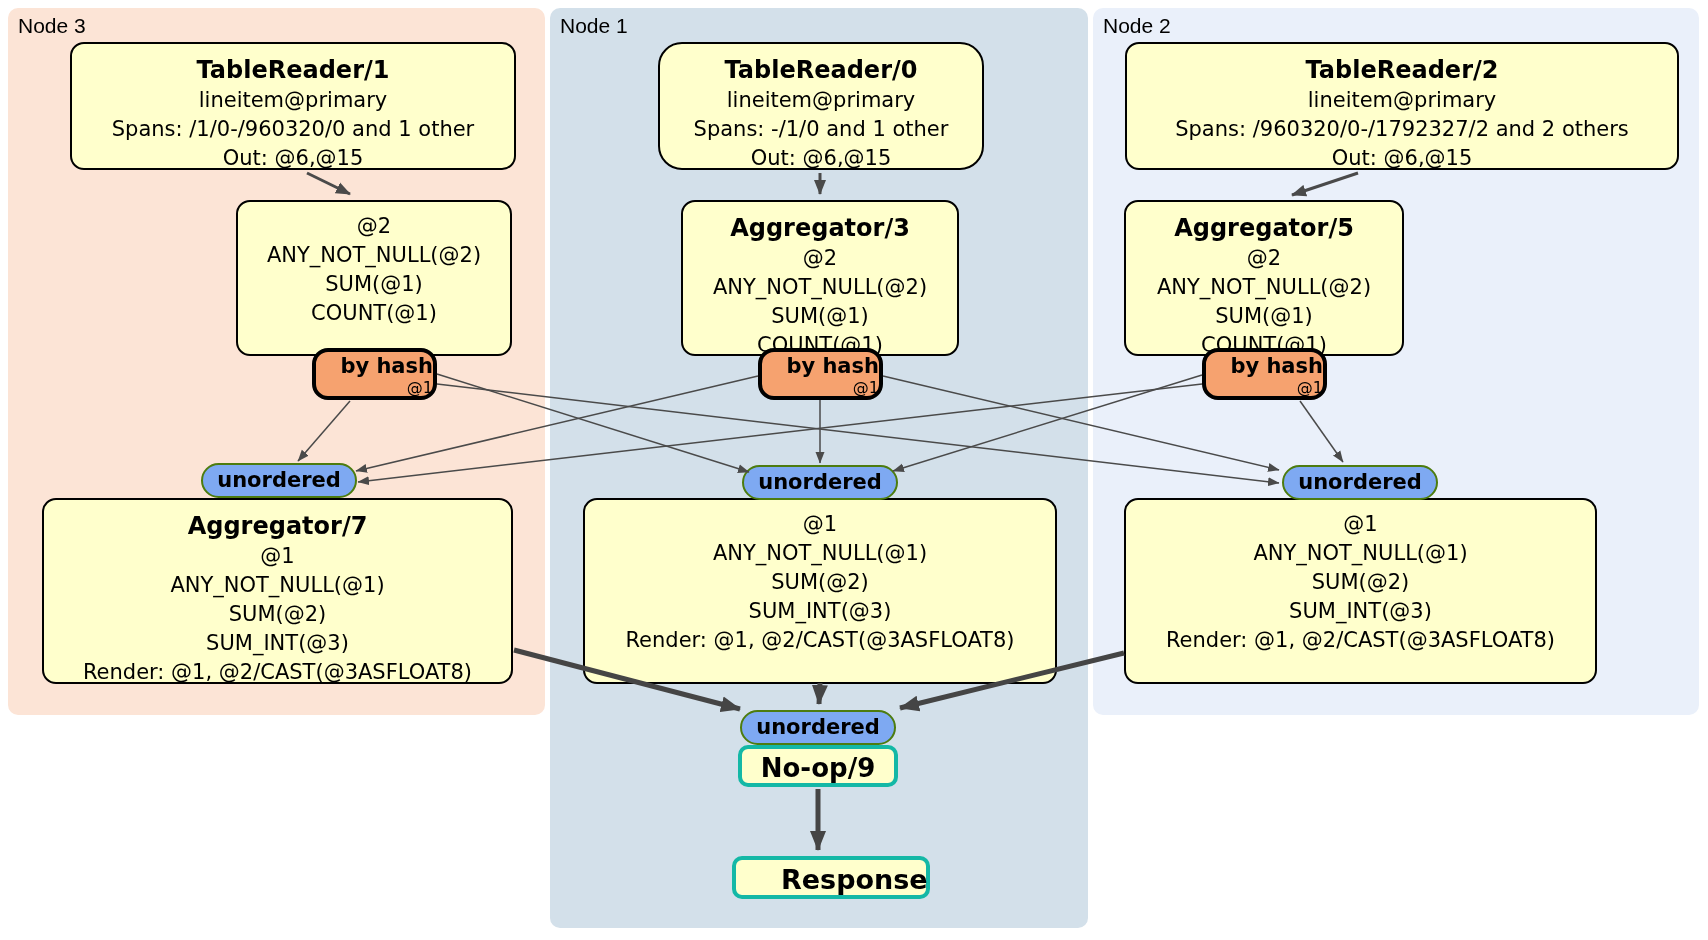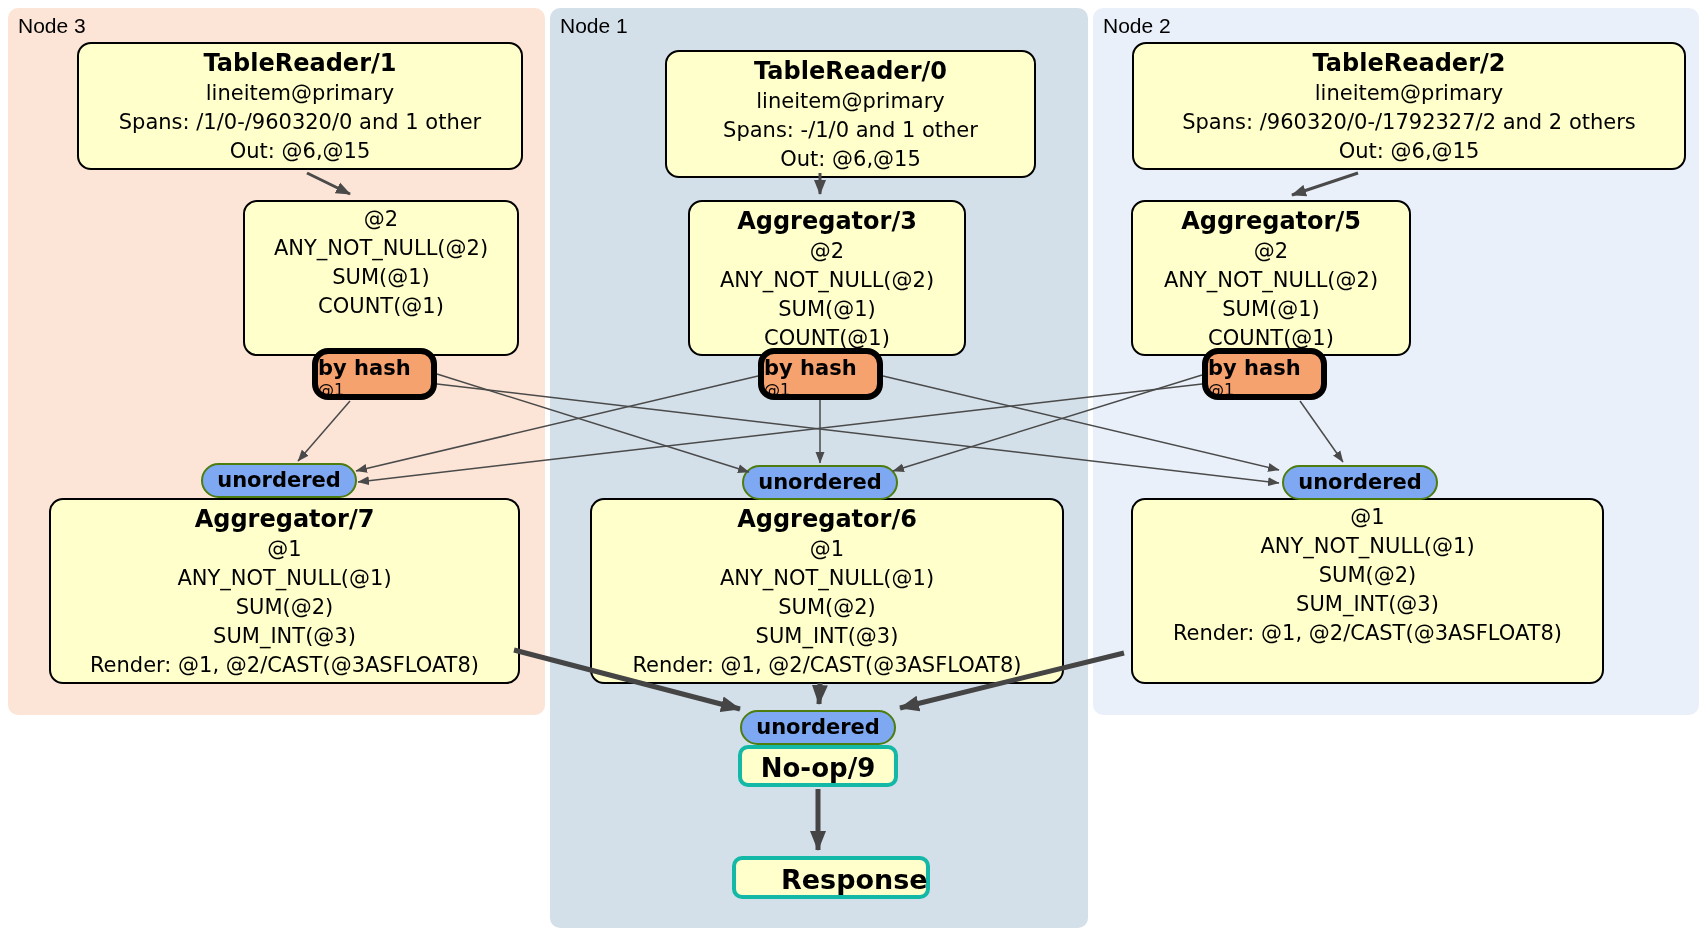--- a/index.html
+++ b/index.html
@@ -5,36 +5,36 @@
   html,body{margin:0;padding:0;background:#ffffff;}
   body{width:1708px;height:940px;position:relative;font-family:"DejaVu Sans",sans-serif;color:#000;}
 
   .region{position:absolute;border-radius:10px;}
   #region-node3{left:8px;top:8px;width:537px;height:707px;background:#fce4d6;}
   #region-node1{left:550px;top:8px;width:538px;height:920px;background:#d3e0ea;}
   #region-node2{left:1093px;top:8px;width:606px;height:707px;background:#eaf0fa;}
   .rlabel{position:absolute;left:10px;top:6px;font-family:"Liberation Sans",sans-serif;font-size:21px;color:#000;}
 
   .pbox{position:absolute;background:#ffffcc;border:2px solid #000;border-radius:14px;
-        box-sizing:border-box;text-align:center;padding-top:3px;z-index:2;margin-left:7px;}
+        box-sizing:border-box;text-align:center;padding-top:10px;z-index:2;}
   .pbox .title{font-weight:bold;font-size:24px;line-height:32px;white-space:nowrap;}
   .pbox .ln{font-size:21px;line-height:29px;white-space:nowrap;}
 
   #tr1{left:70px;top:42px;width:446px;height:128px;}
-  #tr0{left:658px;top:50px;width:371px;height:128px;}
+  #tr0{left:658px;top:42px;width:326px;height:128px;border-radius:24px;}
   #tr2{left:1125px;top:42px;width:554px;height:128px;}
   #agg4{left:236px;top:200px;width:276px;height:156px;}
   #agg3{left:681px;top:200px;width:278px;height:156px;}
   #agg5{left:1124px;top:200px;width:280px;height:156px;}
   #agg7{left:42px;top:498px;width:471px;height:186px;}
   #agg6{left:583px;top:498px;width:474px;height:186px;}
   #agg8{left:1124px;top:498px;width:473px;height:186px;}
 
-  .router{position:absolute;background:#f6a26f;border:6px solid #000000;border-radius:16px;
-          box-sizing:border-box;text-align:left;z-index:3;width:125px;height:52px;}
+  .router{position:absolute;background:#f6a26f;border:4px solid #000000;border-radius:16px;
+          box-sizing:border-box;text-align:right;z-index:3;width:125px;height:52px;}
   .router .rlab{font-weight:bold;font-size:21px;line-height:26px;margin-top:1px;}
   .router .rdet{font-size:16px;line-height:18px;}
   #router-l{left:312px;top:348px;}
   #router-m{left:758px;top:348px;}
   #router-r{left:1202px;top:348px;}
 
   .sync{position:absolute;background:#7ea9f2;border:2px solid #4d7c0f;border-radius:18px;
         box-sizing:border-box;text-align:center;font-weight:bold;font-size:21px;line-height:30px;
         width:156px;height:35px;z-index:3;}
   #sync-l{left:201px;top:463px;}
@@ -122,21 +122,20 @@
 
 <div class="pbox" id="agg7">
   <div class="title">Aggregator/7</div>
   <div class="ln">@1</div>
   <div class="ln">ANY_NOT_NULL(@1)</div>
   <div class="ln">SUM(@2)</div>
   <div class="ln">SUM_INT(@3)</div>
   <div class="ln">Render: @1, @2/CAST(@3ASFLOAT8)</div>
 </div>
 <div class="pbox" id="agg6">
-  <div class="title">Aggregator/6</div>
   <div class="ln">@1</div>
   <div class="ln">ANY_NOT_NULL(@1)</div>
   <div class="ln">SUM(@2)</div>
   <div class="ln">SUM_INT(@3)</div>
   <div class="ln">Render: @1, @2/CAST(@3ASFLOAT8)</div>
 </div>
 <div class="pbox" id="agg8">
   <div class="ln">@1</div>
   <div class="ln">ANY_NOT_NULL(@1)</div>
   <div class="ln">SUM(@2)</div>

